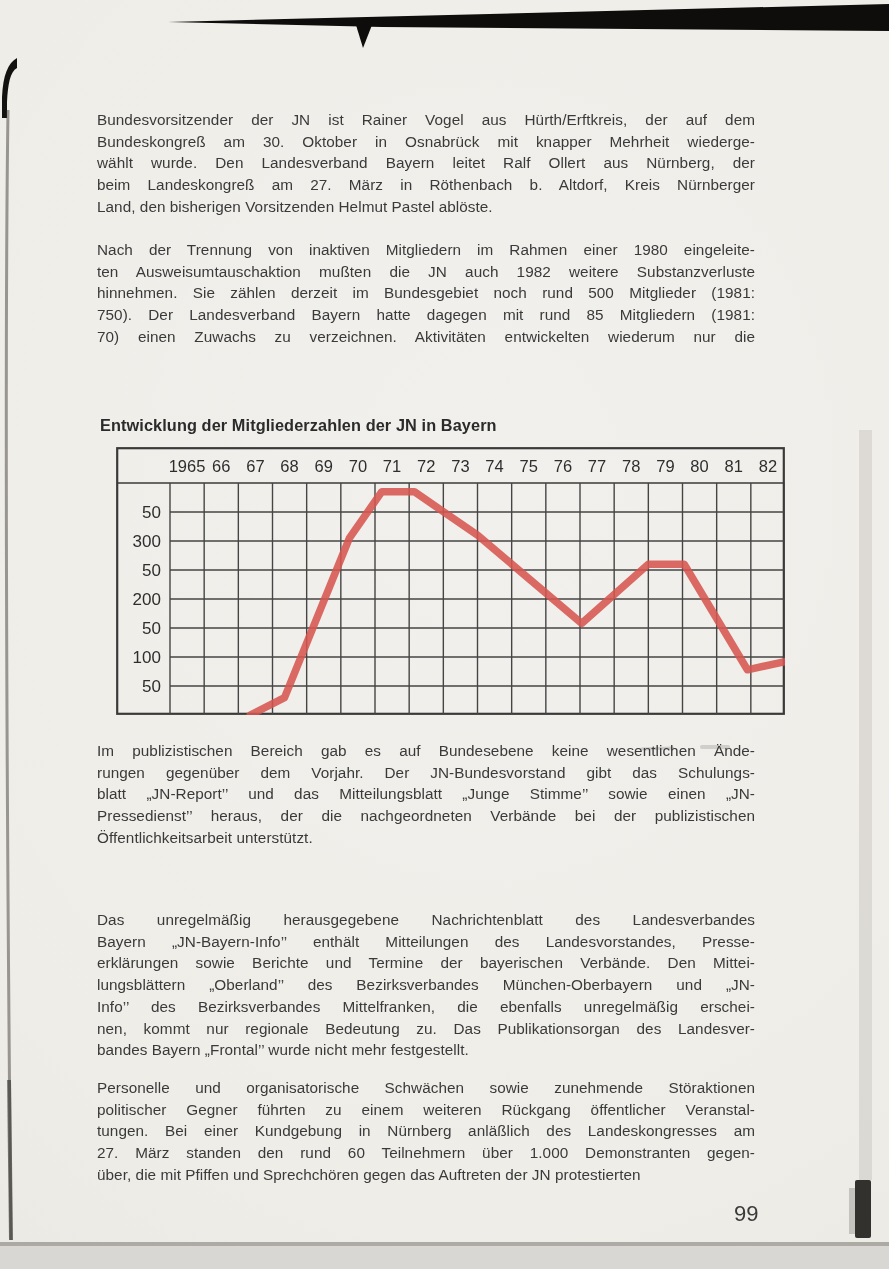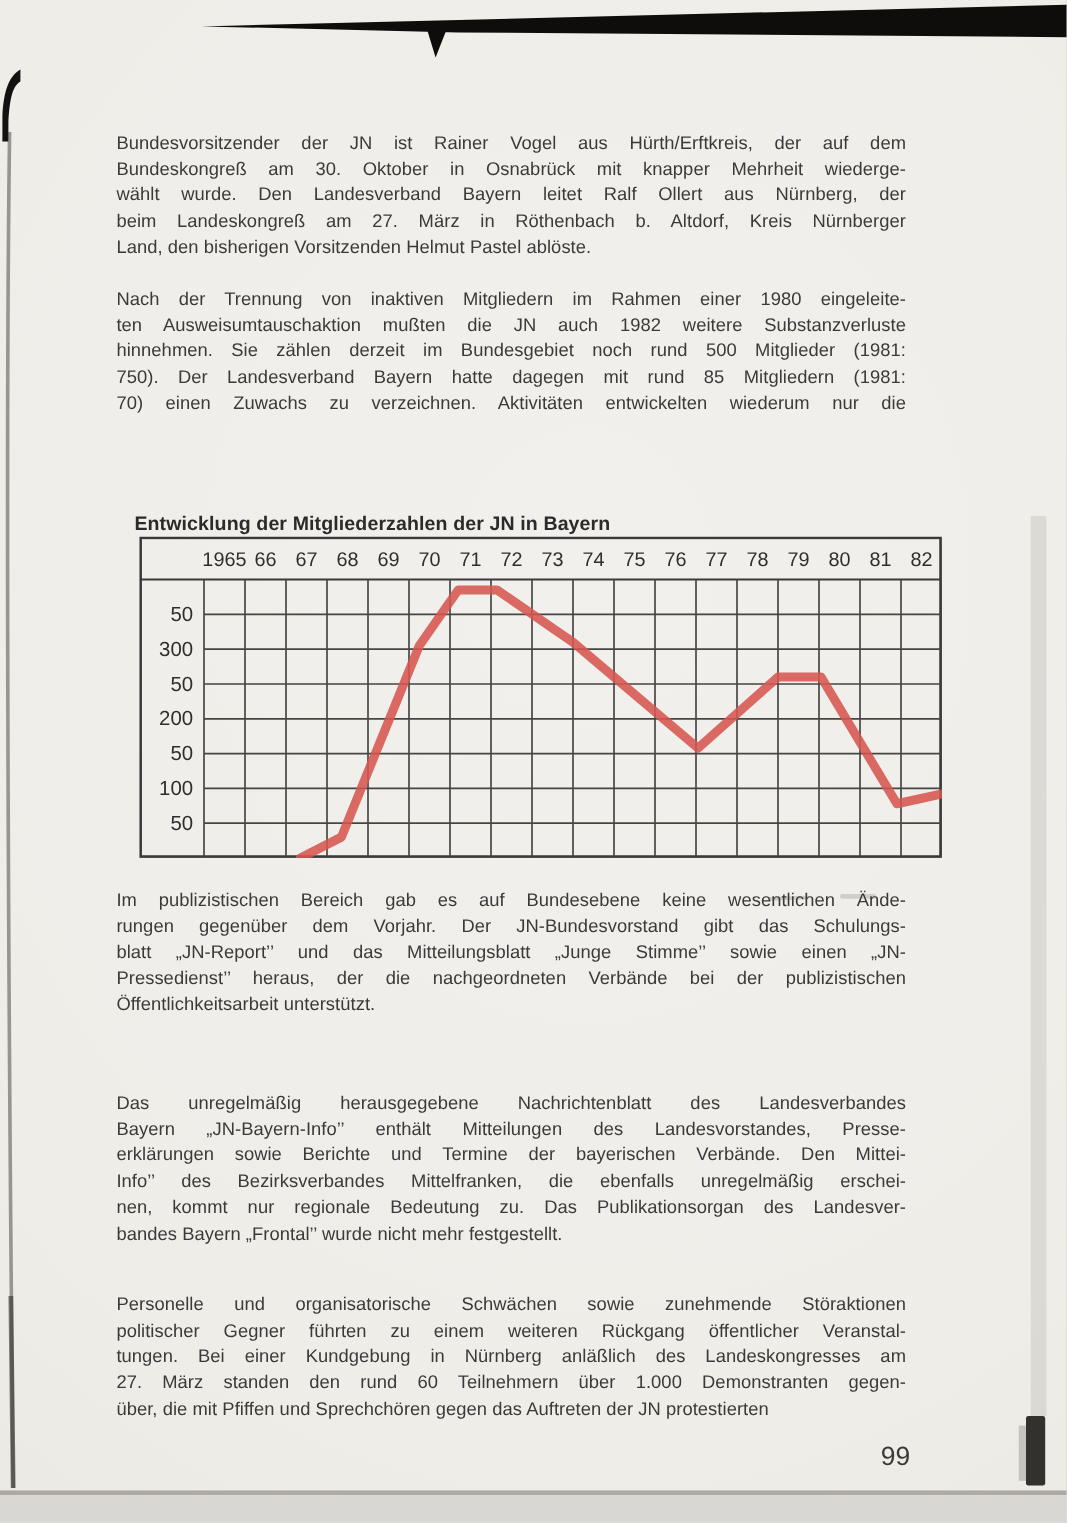--- a/index.html
+++ b/index.html
@@ -56,21 +56,21 @@
         <div class="line last">Land, den bisherigen Vorsitzenden Helmut Pastel ablöste.</div>
       </div>
     <div class="para" id="p2">
         <div class="line">Nach der Trennung von inaktiven Mitgliedern im Rahmen einer 1980 eingeleite-</div>
         <div class="line">ten Ausweisumtauschaktion mußten die JN auch 1982 weitere Substanzverluste</div>
         <div class="line">hinnehmen. Sie zählen derzeit im Bundesgebiet noch rund 500 Mitglieder (1981:</div>
         <div class="line">750). Der Landesverband Bayern hatte dagegen mit rund 85 Mitgliedern (1981:</div>
         <div class="line">70) einen Zuwachs zu verzeichnen. Aktivitäten entwickelten wiederum nur die</div>
       </div>
 
-    <h3 id="chart-title" style="margin:12px;text-align:center;">Entwicklung der Mitgliederzahlen der JN in Bayern</h3>
+    <h3 id="chart-title" style="margin:0;text-align:center;">Entwicklung der Mitgliederzahlen der JN in Bayern</h3>
 
     <div id="chart-box">
       <svg id="chart-svg" width="669" height="268" viewBox="0 0 669 268">
           <rect x="1.2" y="1.2" width="666.6" height="265.6" fill="none" stroke="#3a3a3a" stroke-width="2.2"></rect>
           <line x1="1" y1="36" x2="668" y2="36" stroke="#3a3a3a" stroke-width="1.7"></line>
           <line x1="54" y1="36" x2="54" y2="267" stroke="#454545" stroke-width="1.4"></line>
           <line x1="88.16666666666666" y1="36" x2="88.16666666666666" y2="267" stroke="#454545" stroke-width="1.4"></line>
           <line x1="122.33333333333333" y1="36" x2="122.33333333333333" y2="267" stroke="#454545" stroke-width="1.4"></line>
           <line x1="156.5" y1="36" x2="156.5" y2="267" stroke="#454545" stroke-width="1.4"></line>
           <line x1="190.66666666666666" y1="36" x2="190.66666666666666" y2="267" stroke="#454545" stroke-width="1.4"></line>
@@ -128,20 +128,21 @@
         <div class="line">Im publizistischen Bereich gab es auf Bundesebene keine wesentlichen Ände-</div>
         <div class="line">rungen gegenüber dem Vorjahr. Der JN-Bundesvorstand gibt das Schulungs-</div>
         <div class="line">blatt „JN-Report’’ und das Mitteilungsblatt „Junge Stimme’’ sowie einen „JN-</div>
         <div class="line">Pressedienst’’ heraus, der die nachgeordneten Verbände bei der publizistischen</div>
         <div class="line last">Öffentlichkeitsarbeit unterstützt.</div>
       </div>
     <div class="para" id="p4">
         <div class="line">Das unregelmäßig herausgegebene Nachrichtenblatt des Landesverbandes</div>
         <div class="line">Bayern „JN-Bayern-Info’’ enthält Mitteilungen des Landesvorstandes, Presse-</div>
         <div class="line">erklärungen sowie Berichte und Termine der bayerischen Verbände. Den Mittei-</div>
+        <div class="line">lungsblättern „Oberland’’ des Bezirksverbandes München-Oberbayern und „JN-</div>
         <div class="line">Info’’ des Bezirksverbandes Mittelfranken, die ebenfalls unregelmäßig erschei-</div>
         <div class="line">nen, kommt nur regionale Bedeutung zu. Das Publikationsorgan des Landesver-</div>
         <div class="line last">bandes Bayern „Frontal’’ wurde nicht mehr festgestellt.</div>
       </div>
     <div class="para" id="p5">
         <div class="line">Personelle und organisatorische Schwächen sowie zunehmende Störaktionen</div>
         <div class="line">politischer Gegner führten zu einem weiteren Rückgang öffentlicher Veranstal-</div>
         <div class="line">tungen. Bei einer Kundgebung in Nürnberg anläßlich des Landeskongresses am</div>
         <div class="line">27. März standen den rund 60 Teilnehmern über 1.000 Demonstranten gegen-</div>
         <div class="line last">über, die mit Pfiffen und Sprechchören gegen das Auftreten der JN protestierten</div>

